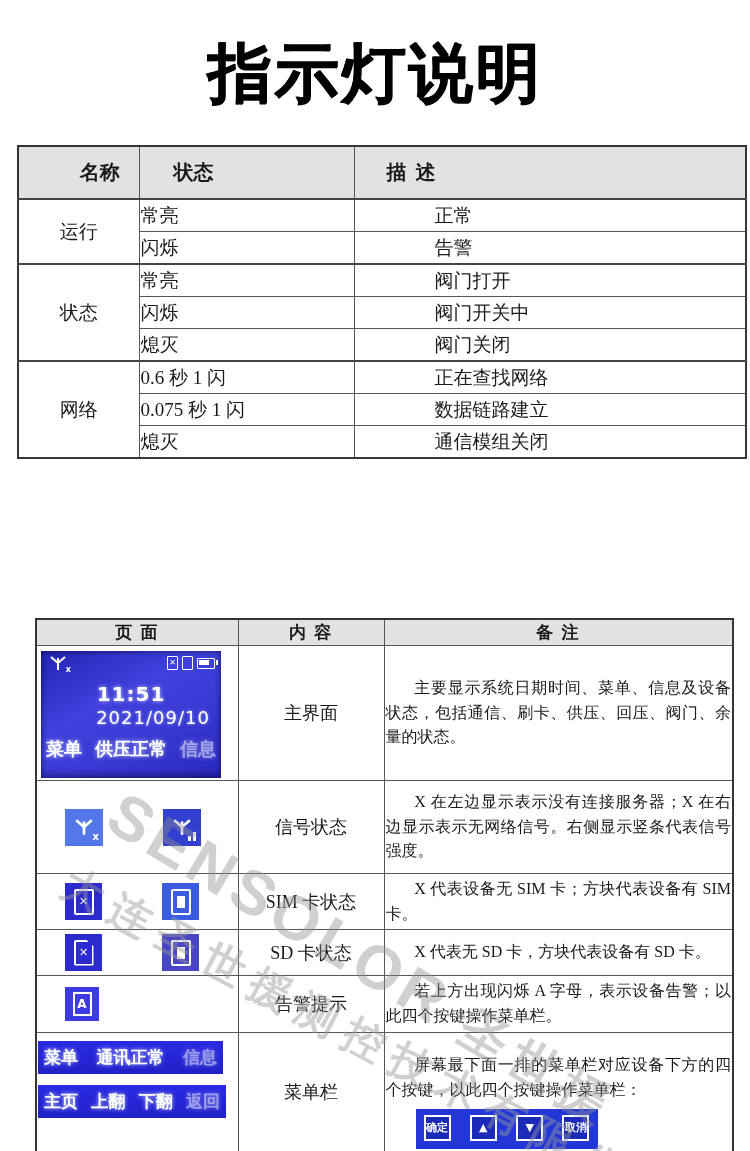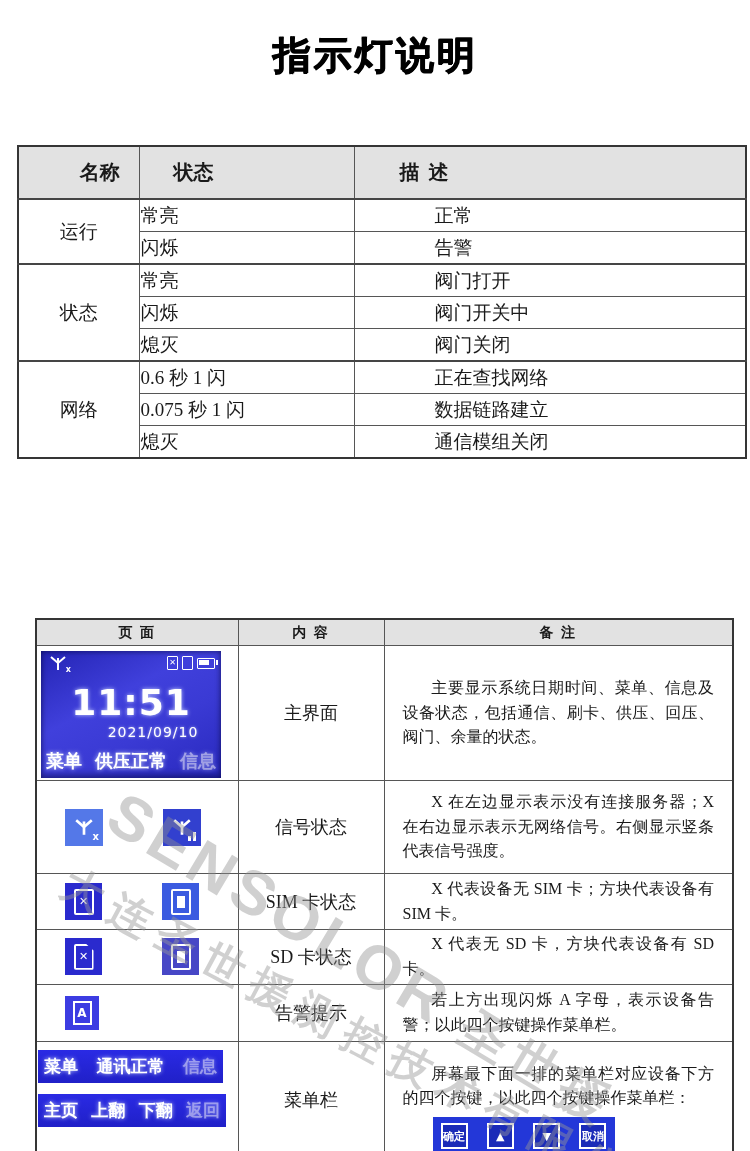--- a/index.html
+++ b/index.html
@@ -2,48 +2,48 @@
 <html><head>
 <meta charset="utf-8">
 <style>
   html,body{margin:0;padding:0;background:#fff;}
   #page{position:relative;width:750px;height:1151px;background:#ffffff;overflow:hidden;
         font-family:"Liberation Serif","DejaVu Serif",serif;color:#1a1a1a;}
 
   
   .big-title{position:absolute;left:0;width:750px;text-align:center;margin:0;
              font-family:"Liberation Sans","DejaVu Sans",sans-serif;font-weight:bold;
-             font-size:38px;letter-spacing:3px;color:#000;
+             font-size:64px;letter-spacing:3px;color:#000;
              text-shadow:1px 0 0 #000, 0 1px 0 #000;}
   #title1{top:30px;}
   #title2{top:502px;}
 
   
   table{border-collapse:collapse;table-layout:fixed;position:absolute;background:transparent;}
   td,th{border:1px solid #565656;overflow:hidden;}
   table{border:2px solid #353535;}
   th{background:#e2e2e2;font-weight:bold;}
 
   
   #t1{left:17px;top:145px;width:728px;z-index:1;}
   #t1 th{height:49px;font-size:20px;padding-left:43px;}
   #t1 td{height:29px;font-size:19px;}
   #t1 .c-name{text-align:center;}
   #t1 .c-state{text-align:left;}
   #t1 .c-desc{text-align:left;padding-left:80px;}
   #t1 th.c-state{text-align:left;padding-left:34px;}
-  #t1 th.c-desc{text-align:left;padding-left:45px;letter-spacing:2px;}
+  #t1 th.c-desc{text-align:left;padding-left:32px;letter-spacing:2px;}
   #t1 tr.gs td{border-top:2px solid #454545;}
 
   
   #t2{left:35px;top:618px;width:697px;z-index:1;}
-  #t2 th{height:23px;font-size:14px;letter-spacing:2px;}
+  #t2 th{height:23px;font-size:17px;letter-spacing:2px;}
   #t2 td{vertical-align:middle;}
   #t2 .content-cell{text-align:center;font-size:18px;}
-  #t2 .remark-cell{padding:2px 18px;}
+  #t2 .remark-cell{padding:2px 1px;}
   .remark{font-size:16px;line-height:1.55;text-indent:1.8em;text-align:justify;margin:0;}
   tr.r1{height:135px;} tr.r2{height:93px;} tr.r3{height:56px;} tr.r4{height:46px;}
   tr.r5{height:43px;} tr.r6{height:57px;} tr.r7{height:117px;}
   #t2 td.top{vertical-align:top;}
 
   
   .wm{position:absolute;z-index:3;pointer-events:none;white-space:nowrap;
       font-family:"Liberation Sans","DejaVu Sans",sans-serif;font-weight:bold;}
   #wm-en{left:132px;top:778px;font-size:62px;letter-spacing:5px;color:rgba(143,143,143,0.42);
          transform:rotate(31deg);transform-origin:left top;}
@@ -62,23 +62,23 @@
   .lcd-top{display:flex;justify-content:space-between;align-items:flex-start;padding:5px 6px 0 8px;height:16px;}
   .ant{position:relative;display:inline-block;width:20px;height:16px;}
   .ant svg{display:block;}
   .ant .sub{position:absolute;right:-2px;bottom:-2px;font-size:8px;font-weight:bold;line-height:1;}
   .statusicons{display:flex;gap:4px;align-items:center;}
   .mini-card{width:9px;height:12px;border:1px solid #fff;border-radius:1px;font-size:8px;line-height:11px;
              text-align:center;font-weight:bold;color:#fff;}
   .mini-batt{position:relative;width:16px;height:9px;border:1px solid #fff;border-radius:1px;}
   .mini-batt i{position:absolute;left:1px;top:1px;width:10px;height:5px;background:#fff;}
   .mini-batt:after{content:"";position:absolute;right:-4px;top:1px;width:2px;height:5px;background:#fff;}
-  .lcd-time{text-align:center;font-size:36px;font-weight:bold;margin-top:10px;letter-spacing:1px;
+  .lcd-time{text-align:center;font-size:20px;font-weight:bold;margin-top:10px;letter-spacing:1px;
             text-shadow:0 0 4px rgba(210,220,255,.9);}
-  .lcd-date{text-align:center;font-size:14px;margin-top:1px;letter-spacing:1px;
+  .lcd-date{text-align:center;font-size:18px;margin-top:1px;letter-spacing:1px;
             text-shadow:0 0 3px rgba(210,220,255,.8);padding-left:44px;}
   .lcd-menu{display:flex;justify-content:space-between;padding:0 5px;margin-top:9px;
             font-size:18px;font-weight:bold;text-shadow:0 0 4px rgba(215,225,255,.9);}
   .dim{opacity:.55;}
 
   
   .pair{display:flex;align-items:center;gap:60px;padding-left:27px;}
   .sigbox{position:relative;width:38px;height:37px;display:flex;align-items:center;justify-content:center;}
   .sig-light{background:#5478e8;}
   .sig-dark{background:#3240cf;}

